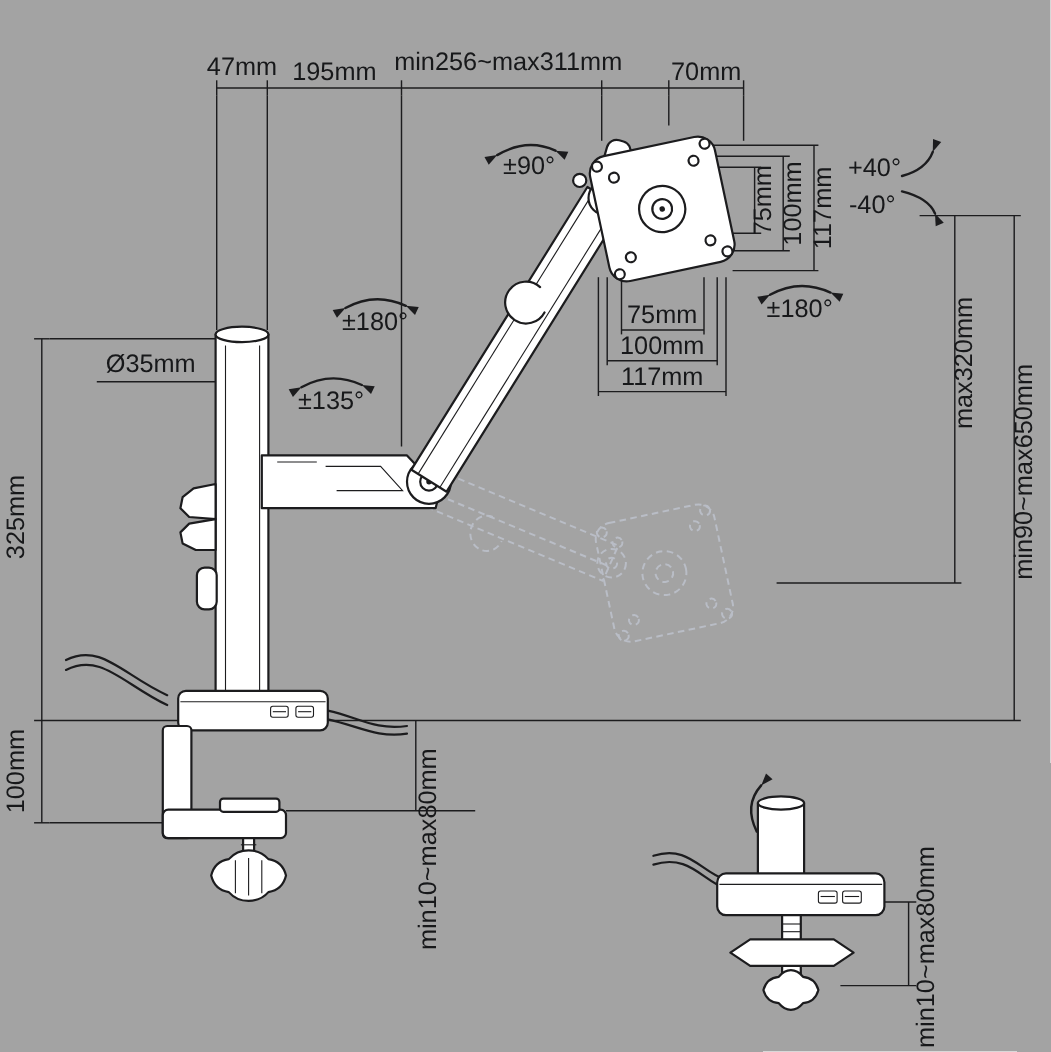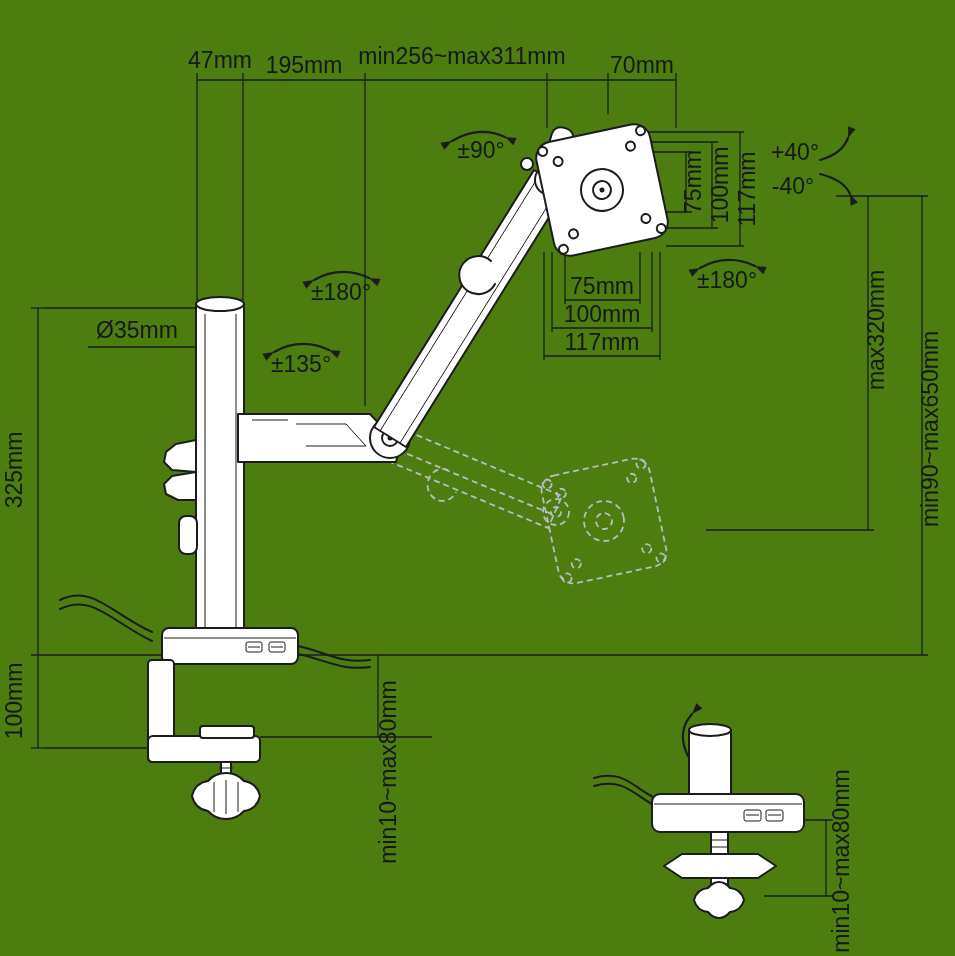--- a/index.html
+++ b/index.html
@@ -1,16 +1,16 @@
 <!DOCTYPE html>
 <html><head>
 <meta charset="utf-8">
 <style>
   html,body{margin:0;padding:0;background:#ffffff;}
-  .canvas{position:relative;width:955px;height:956px;background:#4d7c0f;overflow:hidden;text-align:right;}
+  .canvas{position:relative;width:955px;height:956px;background:#a3a3a3;overflow:hidden;text-align:right;}
   svg{position:absolute;left:0;top:0;}
   svg text{
     font-family:"Liberation Sans", sans-serif;
     font-size:23px;
     fill:#17181a;
   }
   .draw{stroke:#1c1c1e;stroke-width:2;fill:#ffffff;stroke-linejoin:round;stroke-linecap:round;}
   .thin{stroke:#1c1c1e;stroke-width:1;fill:none;}
   .dim{stroke:#1c1c1e;stroke-width:1.3;fill:none;}
   .arc{stroke:#1c1c1e;stroke-width:2.2;fill:none;stroke-linecap:round;}

